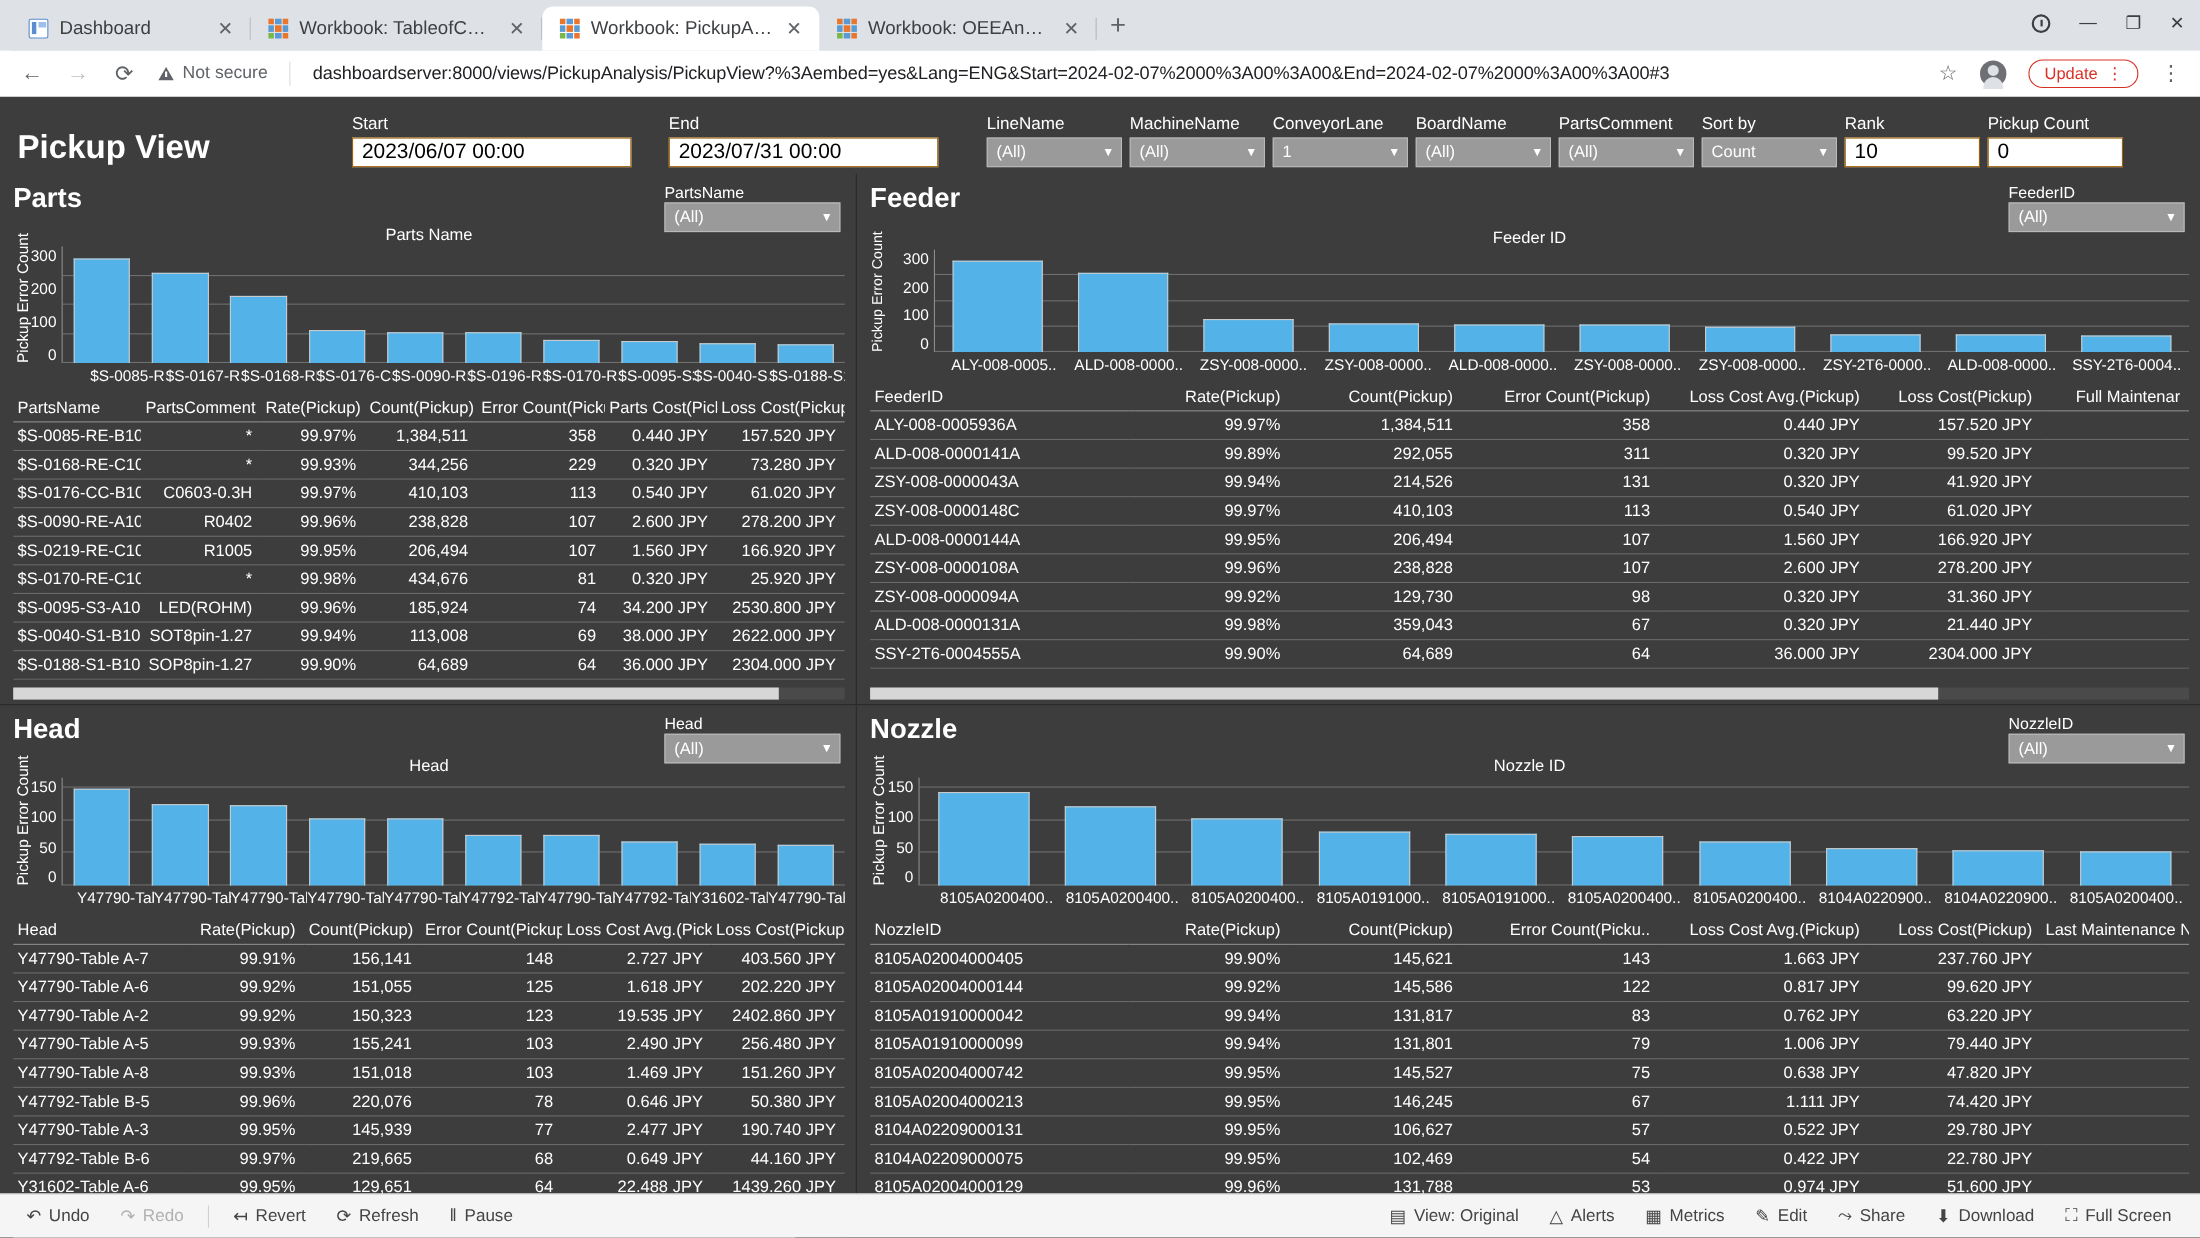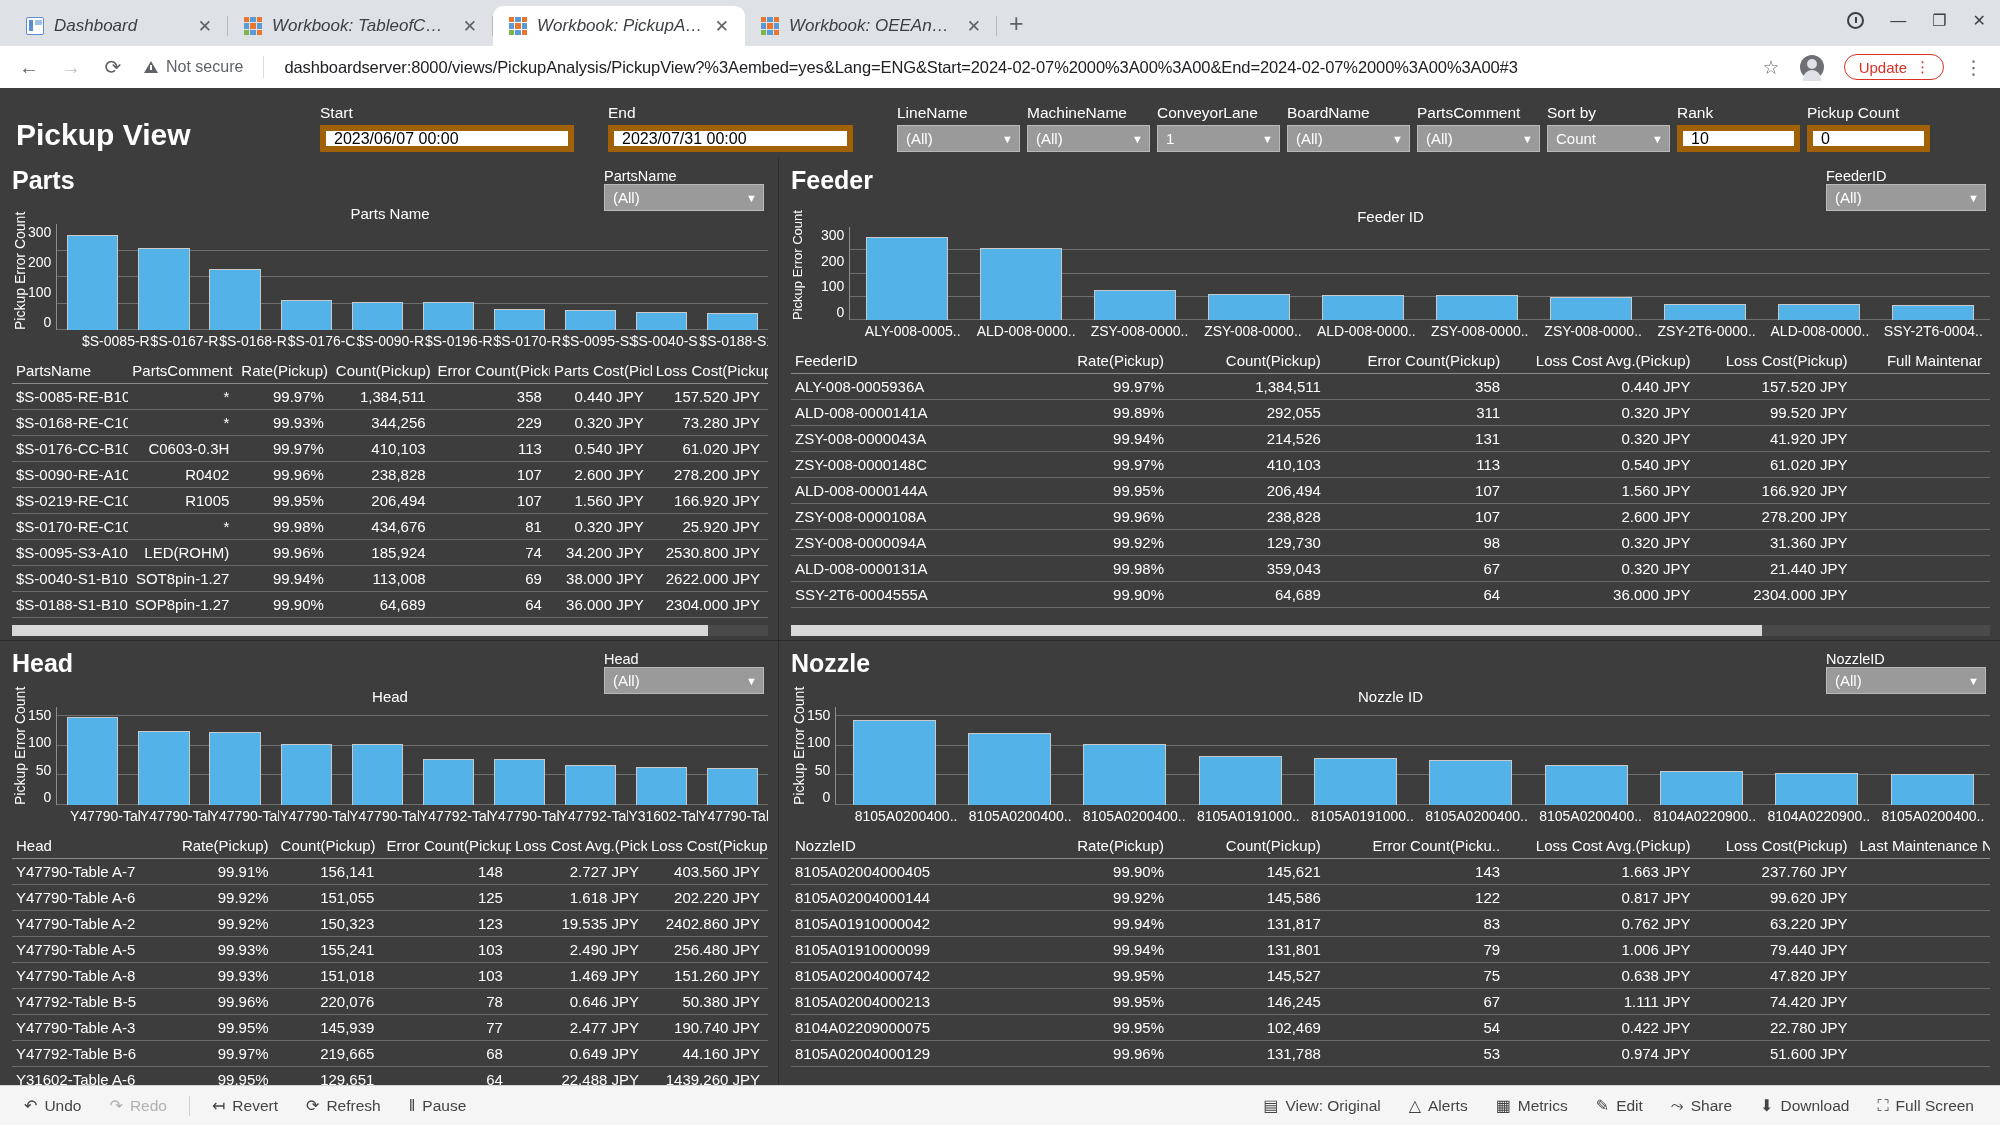--- a/index.html
+++ b/index.html
@@ -16,21 +16,21 @@
     height:40px; padding:0 14px 0 16px;
     border-radius:10px 10px 0 0;
     font-size:17px; color:#3c4043; min-width:180px; max-width:265px;
     position:relative;
   }
   .tab.inactive { background:#dee1e6; }
   .tab.inactive:after {
     content:""; position:absolute; right:0; top:10px; bottom:10px; width:1px; background:#b5b9bd;
   }
   .tab.active { background:#fff; }
-  .tab-label { flex:1; white-space:nowrap; overflow:hidden; text-overflow:ellipsis;font-style:italic; }
+  .tab-label { flex:1; white-space:nowrap; overflow:hidden; text-overflow:ellipsis; }
   .tab-close { font-size:17px; color:#5f6368; padding:0 2px; }
   .tab-ico { width:18px; height:18px; flex:0 0 18px; position:relative; }
   .ico-dash { background:#fff; border:1.6px solid #5b8dd1; border-radius:2px; }
   .ico-dash:before { content:""; position:absolute; left:2px; top:2px; width:4px; height:11px; background:#5b8dd1; }
   .ico-dash:after { content:""; position:absolute; left:8px; top:2px; width:7px; height:5px; background:#9dc0e8; }
   .tableau-ico { display:grid; grid-template-columns:repeat(3,1fr); grid-template-rows:repeat(3,1fr); gap:1px; }
   .tableau-ico i { display:block; }
   .newtab { font-size:25px; color:#5f6368; margin:0 0 8px 12px; font-weight:300; }
   .winbtns { position:absolute; right:14px; top:11px; display:flex; gap:26px; align-items:center; color:#3c4043; font-size:16px; }
   .circ-ico { width:17px; height:17px; border-radius:50%; border:2px solid #3c4043; position:relative; }
@@ -50,21 +50,21 @@
   .profile-ico:after{content:"";position:absolute;left:3px;top:15px;width:18px;height:11px;border-radius:9px 9px 0 0;background:#dee1e6;}
   .update-btn { border:1px solid #d93025; color:#d93025; border-radius:14px; padding:3px 14px; font-size:15px; display:flex; align-items:center; gap:8px; }
   .kebab { font-size:19px; color:#5f6368; letter-spacing:-1px; }
 
   
   .dash { background:#3d3d3d; height:1125px; }
   .topbar { display:flex; align-items:center; height:70px; padding:10px 0 0 0; }
   .page-title { font-size:30px; font-weight:bold; padding:14px 0 0 16px; width:320px; }
   .flt { display:flex; flex-direction:column; gap:3px; }
   .flt-label { font-size:15.5px; color:#fff; }
-  .txtinput { background:#fff; color:#000; font-size:16px; padding:4px 8px; border:6px solid #a16207; height:27px; display:flex; align-items:center; }
+  .txtinput { background:#fff; color:#000; font-size:19px; padding:4px 8px; border:1px solid #a16207; height:27px; display:flex; align-items:center; }
   .ddown { background:#9a9a9a; color:#fff; font-size:15px; height:27px; border:1px solid #b9b9b9; display:flex; align-items:center; justify-content:space-between; padding:0 6px 0 8px; }
   .ddown .arrow { font-size:11px; }
 
   .grid { display:grid; grid-template-columns:778px 1px 1fr; grid-template-rows:482px 1px 1fr; }
   .vdiv { background:#2b2b2b; }
   .hdiv { background:#2b2b2b; }
   .panel { padding:8px 10px 0 12px; position:relative; display:flex; flex-direction:column; overflow:hidden; }
   .panel-title { font-size:25px; font-weight:bold; margin-bottom:6px; }
   .panel-filter { position:absolute; right:14px; top:10px; width:160px; }
   .panel-filter .flt-label { font-size:14.5px; }
@@ -942,20 +942,29 @@
               <tr>
                 <td class="l">8105A02004000213</td>
                 <td>99.95%</td>
                 <td>146,245</td>
                 <td>67</td>
                 <td>1.111 JPY</td>
                 <td>74.420 JPY</td>
                 <td></td>
               </tr>
               <tr>
+                <td class="l">8104A02209000131</td>
+                <td>99.95%</td>
+                <td>106,627</td>
+                <td>57</td>
+                <td>0.522 JPY</td>
+                <td>29.780 JPY</td>
+                <td></td>
+              </tr>
+              <tr>
                 <td class="l">8104A02209000075</td>
                 <td>99.95%</td>
                 <td>102,469</td>
                 <td>54</td>
                 <td>0.422 JPY</td>
                 <td>22.780 JPY</td>
                 <td></td>
               </tr>
               <tr>
                 <td class="l">8105A02004000129</td>

